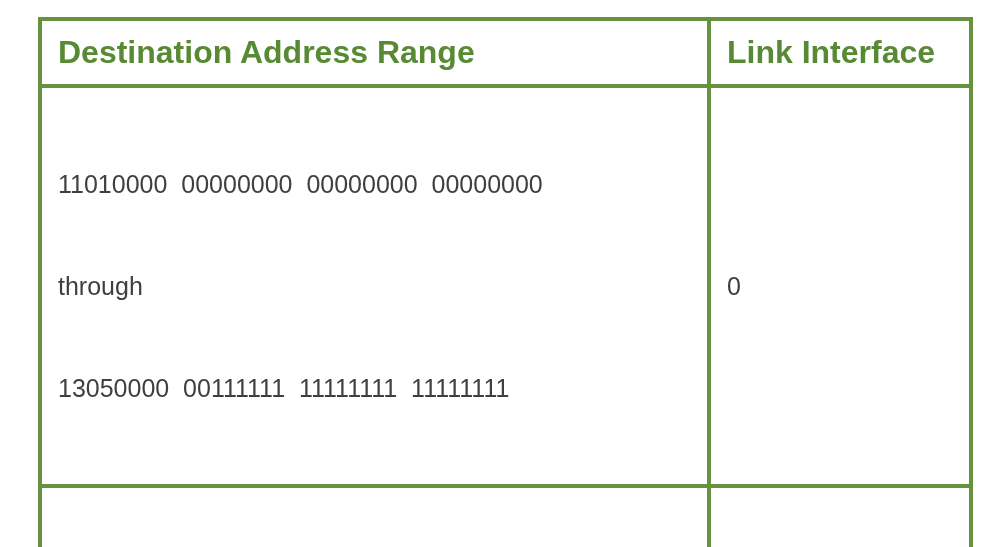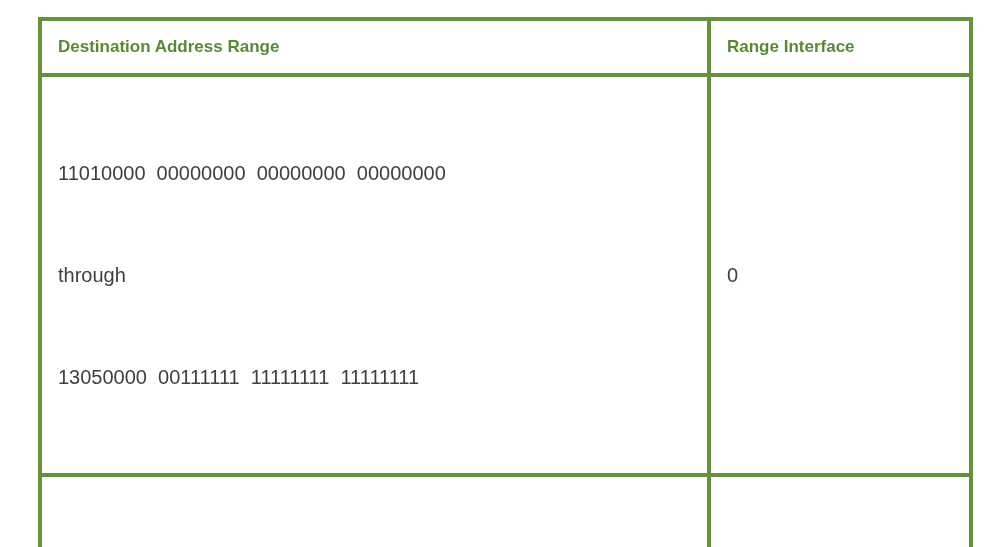--- a/index.html
+++ b/index.html
@@ -32,47 +32,47 @@
   }
   .forwarding-table th,
   .forwarding-table td {
     border: 4px solid var(--border);
     vertical-align: middle;
     text-align: left;
     white-space: pre-wrap;
   }
   .forwarding-table th {
     color: var(--header-text);
-    font-size: 17px;
+    font-size: 32px;
     font-weight: bold;
     padding: 13px 16px;
     height: 56px;
   }
   .forwarding-table th.col-destination { width: 669px; }
   .forwarding-table td {
     color: var(--body-text);
-    font-size: 20px;
+    font-size: 25px;
     font-weight: normal;
     padding: 11px 16px;
     line-height: 34px;
   }
   .range-cell .bin-line {
     white-space: pre-wrap;
     line-height: 34px;
   }
 </style>
 </head>
 <body>
 
 <div class="page">
   <table class="forwarding-table">
     <thead>
       <tr>
         <th class="col-destination">Destination Address Range</th>
-        <th class="col-interface">Range Interface</th>
+        <th class="col-interface">Link Interface</th>
       </tr>
     </thead>
     <tbody>
       <tr>
         <td class="range-cell">
           <div class="bin-line">11010000  00000000  00000000  00000000</div>
           <div class="bin-line">through</div>
           <div class="bin-line">13050000  00111111  11111111  11111111</div>
         </td>
         <td class="iface-cell">0</td>

